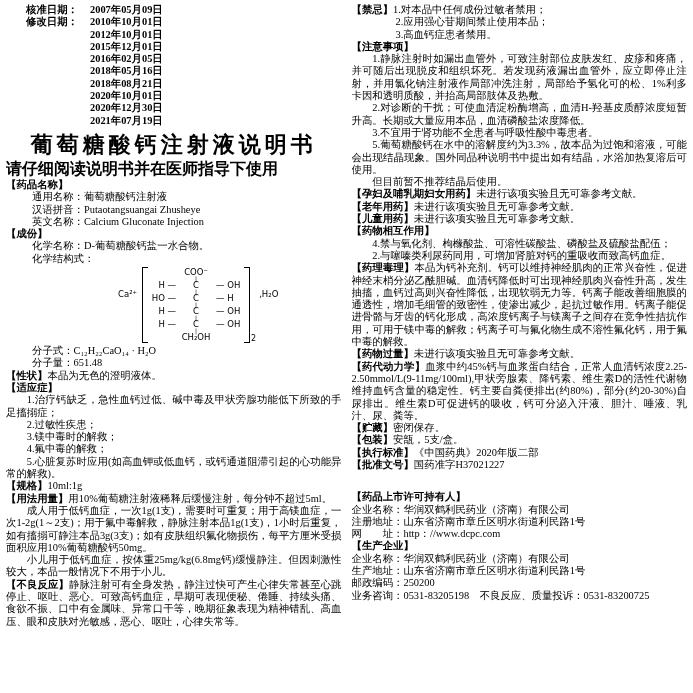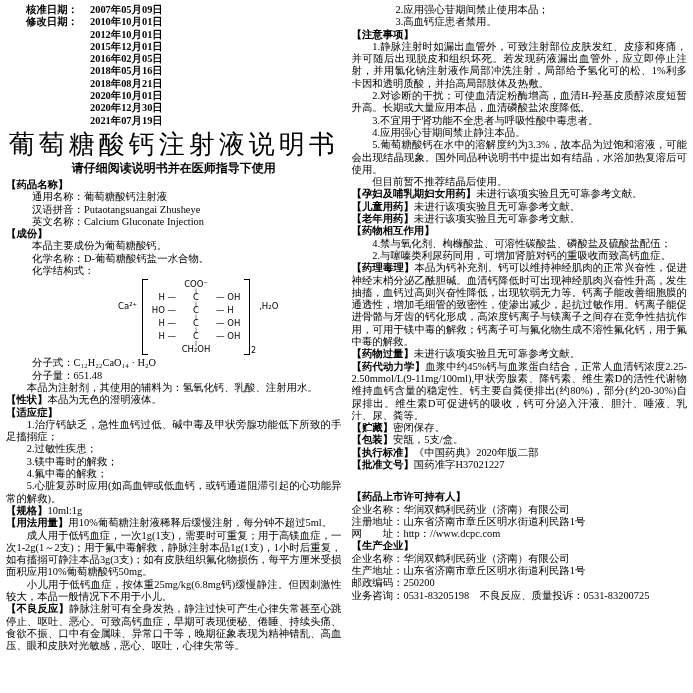--- a/index.html
+++ b/index.html
@@ -14,24 +14,24 @@
   .col{width:336px;height:100%;overflow:hidden;}
   p{margin:0;text-align:justify;}
   b,.h{font-weight:bold;}
   .ind{padding-left:26px;}
   .ti{text-indent:2em;}
   .ci{padding-left:44px;}
   .dates{font-weight:bold;margin-left:20px;}
   .drow{display:flex;}
   .dlabel{width:64px;flex:0 0 64px;}
   h1{
-    font-size:26px;line-height:26px;margin:5px 0 3px;
-    text-align:center;font-weight:normal;letter-spacing:4px;white-space:nowrap;
+    font-size:22px;line-height:26px;margin:5px 0 3px;
+    text-align:center;font-weight:bold;letter-spacing:4px;white-space:nowrap;
   }
-  .subtitle{font-weight:bold;text-align:center;font-size:12px;line-height:15px;margin-bottom:3px;}
+  .subtitle{font-weight:bold;font-size:16px;line-height:15px;margin-bottom:3px;}
   .gap{height:20px;}
   
   .formula{
     display:flex;align-items:stretch;margin:2px 0 2px 112px;
     font-family:"DejaVu Sans",sans-serif;font-size:8.5px;line-height:9px;
   }
   .cation{align-self:center;transform:translateY(-11px);margin-right:5px;}
   .bracket{width:5px;border:1px solid #000;}
   .lb{border-right:none;margin-right:2px;}
   .rb{border-left:none;margin-left:2px;}
@@ -96,21 +96,20 @@
 
     <h1>葡萄糖酸钙注射液说明书</h1>
     <div class="subtitle">请仔细阅读说明书并在医师指导下使用</div>
 
     <p class="h">【药品名称】</p>
     <p class="ind">通用名称：葡萄糖酸钙注射液</p>
     <p class="ind">汉语拼音：Putaotangsuangai Zhusheye</p>
     <p class="ind">英文名称：Calcium Gluconate Injection</p>
 
     <p class="h">【成份】</p>
-    <p class="ind">本品主要成份为葡萄糖酸钙。</p>
     <p class="ind">化学名称：D-葡萄糖酸钙盐一水合物。</p>
     <p class="ind">化学结构式：</p>
 
     <div class="formula">
       <span class="cation">Ca²⁺</span>
       <span class="bracket lb"></span>
       <div class="atoms">
         <div class="frow">
             <span class="fl"></span>
             <span class="fc">COO⁻</span>
@@ -167,21 +166,20 @@
             <span class="fr"></span>
           </div>
       </div>
       <span class="bracket rb"></span>
       <span class="fsub">2</span>
       <span class="hydrate">,H₂O</span>
     </div>
 
     <p class="ind">分子式：C₁₂H₂₂CaO₁₄ · H₂O</p>
     <p class="ind">分子量：651.48</p>
-    <p class="ti">本品为注射剂，其使用的辅料为：氢氧化钙、乳酸、注射用水。</p>
 
     <p><b>【性状】</b><span>本品为无色的澄明液体。</span></p>
 
     <p class="h">【适应症】</p>
     <p class="ti">1.治疗钙缺乏，急性血钙过低、碱中毒及甲状旁腺功能低下所致的手足搐搦症；</p>
     <p class="ti">2.过敏性疾患；</p>
     <p class="ti">3.镁中毒时的解救；</p>
     <p class="ti">4.氟中毒的解救；</p>
     <p class="ti">5.心脏复苏时应用(如高血钾或低血钙，或钙通道阻滞引起的心功能异常的解救)。</p>
 
@@ -189,34 +187,34 @@
 
     <p><b>【用法用量】</b><span>用10%葡萄糖注射液稀释后缓慢注射，每分钟不超过5ml。</span></p>
     <p class="ti">成人用于低钙血症，一次1g(1支)，需要时可重复；用于高镁血症，一次1-2g(1～2支)；用于氟中毒解救，静脉注射本品1g(1支)，1小时后重复，如有搐搦可静注本品3g(3支)；如有皮肤组织氟化物损伤，每平方厘米受损面积应用10%葡萄糖酸钙50mg。</p>
     <p class="ti">小儿用于低钙血症，按体重25mg/kg(6.8mg钙)缓慢静注。但因刺激性较大，本品一般情况下不用于小儿。</p>
 
     <p><b>【不良反应】</b><span>静脉注射可有全身发热，静注过快可产生心律失常甚至心跳停止、呕吐、恶心。可致高钙血症，早期可表现便秘、倦睡、持续头痛、食欲不振、口中有金属味、异常口干等，晚期征象表现为精神错乱、高血压、眼和皮肤对光敏感，恶心、呕吐，心律失常等。</span></p>
   </div>
 
   <div class="col">
 
+    <p><b>【禁忌】</b><span>1.对本品中任何成份过敏者禁用；</span></p>
     <p class="ci">2.应用强心苷期间禁止使用本品；</p>
     <p class="ci">3.高血钙症患者禁用。</p>
 
     <p class="h">【注意事项】</p>
     <p class="ti">1.静脉注射时如漏出血管外，可致注射部位皮肤发红、皮疹和疼痛，并可随后出现脱皮和组织坏死。若发现药液漏出血管外，应立即停止注射，并用氯化钠注射液作局部冲洗注射，局部给予氢化可的松、1%利多卡因和透明质酸，并抬高局部肢体及热敷。</p>
     <p class="ti">2.对诊断的干扰；可使血清淀粉酶增高，血清H-羟基皮质醇浓度短暂升高。长期或大量应用本品，血清磷酸盐浓度降低。</p>
     <p class="ti">3.不宜用于肾功能不全患者与呼吸性酸中毒患者。</p>
-    <p class="ti">4.应用强心苷期间禁止静注本品。</p>
     <p class="ti">5.葡萄糖酸钙在水中的溶解度约为3.3%，故本品为过饱和溶液，可能会出现结晶现象。国外同品种说明书中提出如有结晶，水浴加热复溶后可使用。</p>
     <p class="ti">但目前暂不推荐结晶后使用。</p>
 
     <p><b>【孕妇及哺乳期妇女用药】</b><span>未进行该项实验且无可靠参考文献。</span></p>
+    <p><b>【老年用药】</b><span>未进行该项实验且无可靠参考文献。</span></p>
     <p><b>【儿童用药】</b><span>未进行该项实验且无可靠参考文献。</span></p>
-    <p><b>【老年用药】</b><span>未进行该项实验且无可靠参考文献。</span></p>
 
     <p class="h">【药物相互作用】</p>
     <p class="ti">4.禁与氧化剂、枸橼酸盐、可溶性碳酸盐、磷酸盐及硫酸盐配伍；</p>
     <p class="ti">2.与噻嗪类利尿药同用，可增加肾脏对钙的重吸收而致高钙血症。</p>
 
     <p><b>【药理毒理】</b><span>本品为钙补充剂。钙可以维持神经肌肉的正常兴奋性，促进神经末梢分泌乙酰胆碱。血清钙降低时可出现神经肌肉兴奋性升高，发生抽搐，血钙过高则兴奋性降低，出现软弱无力等。钙离子能改善细胞膜的通透性，增加毛细管的致密性，使渗出减少，起抗过敏作用。钙离子能促进骨骼与牙齿的钙化形成，高浓度钙离子与镁离子之间存在竞争性拮抗作用，可用于镁中毒的解救；钙离子可与氟化物生成不溶性氟化钙，用于氟中毒的解救。</span></p>
 
     <p><b>【药物过量】</b><span>未进行该项实验且无可靠参考文献。</span></p>
 
     <p><b>【药代动力学】</b><span>血浆中约45%钙与血浆蛋白结合，正常人血清钙浓度2.25-2.50mmol/L(9-11mg/100ml),甲状旁腺素、降钙素、维生素D的活性代谢物维持血钙含量的稳定性。钙主要自粪便排出(约80%)，部分(约20-30%)自尿排出。维生素D可促进钙的吸收，钙可分泌入汗液、胆汁、唾液、乳汁、尿、粪等。</span></p>

